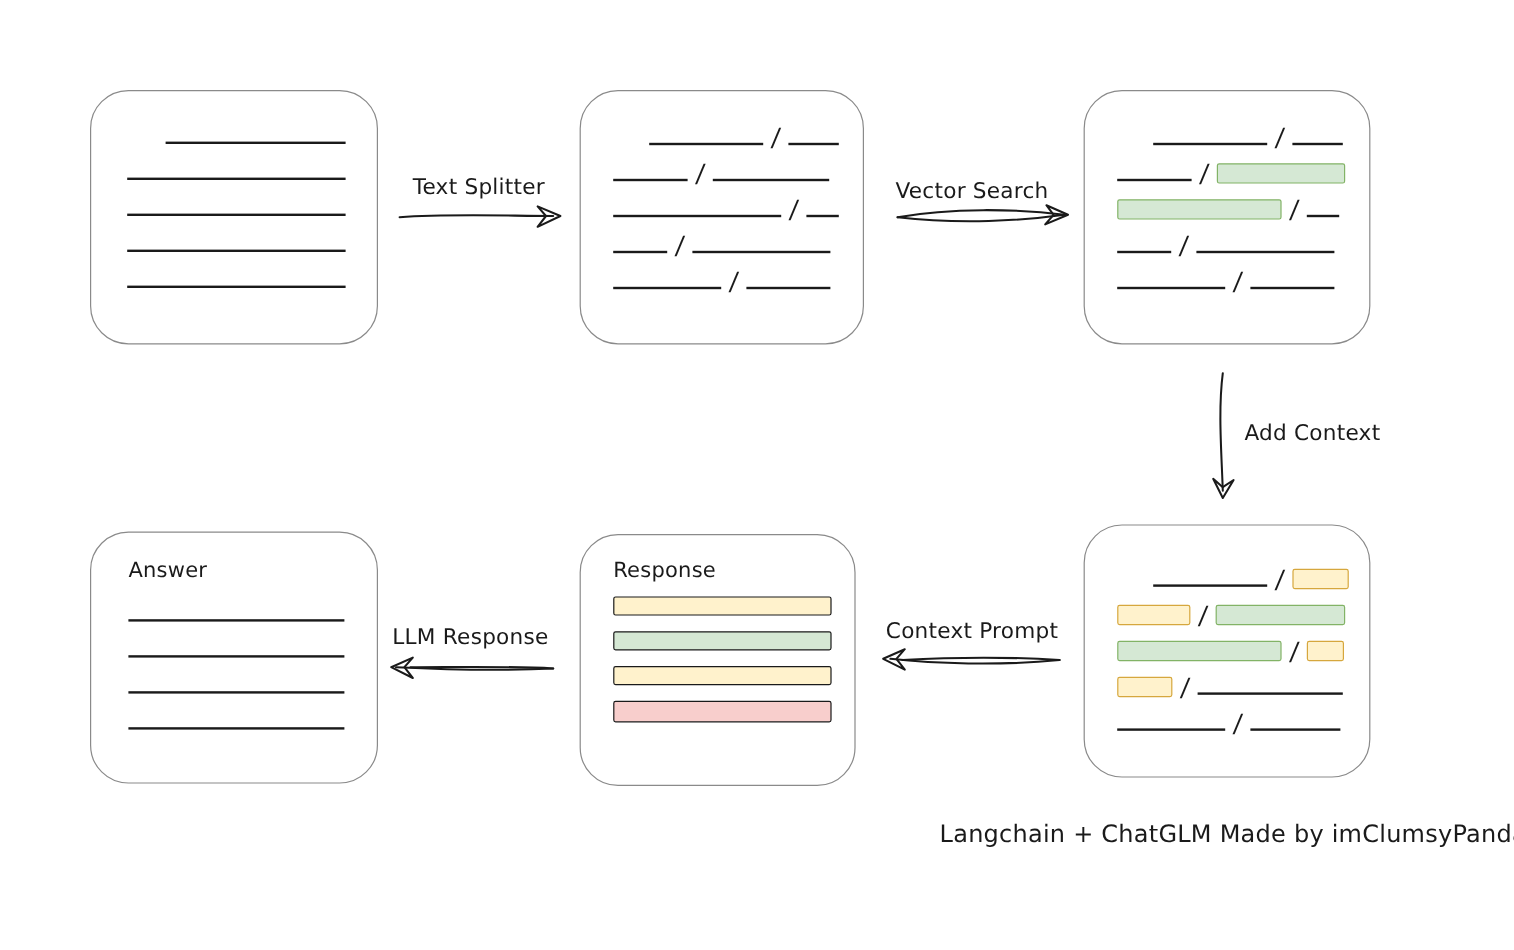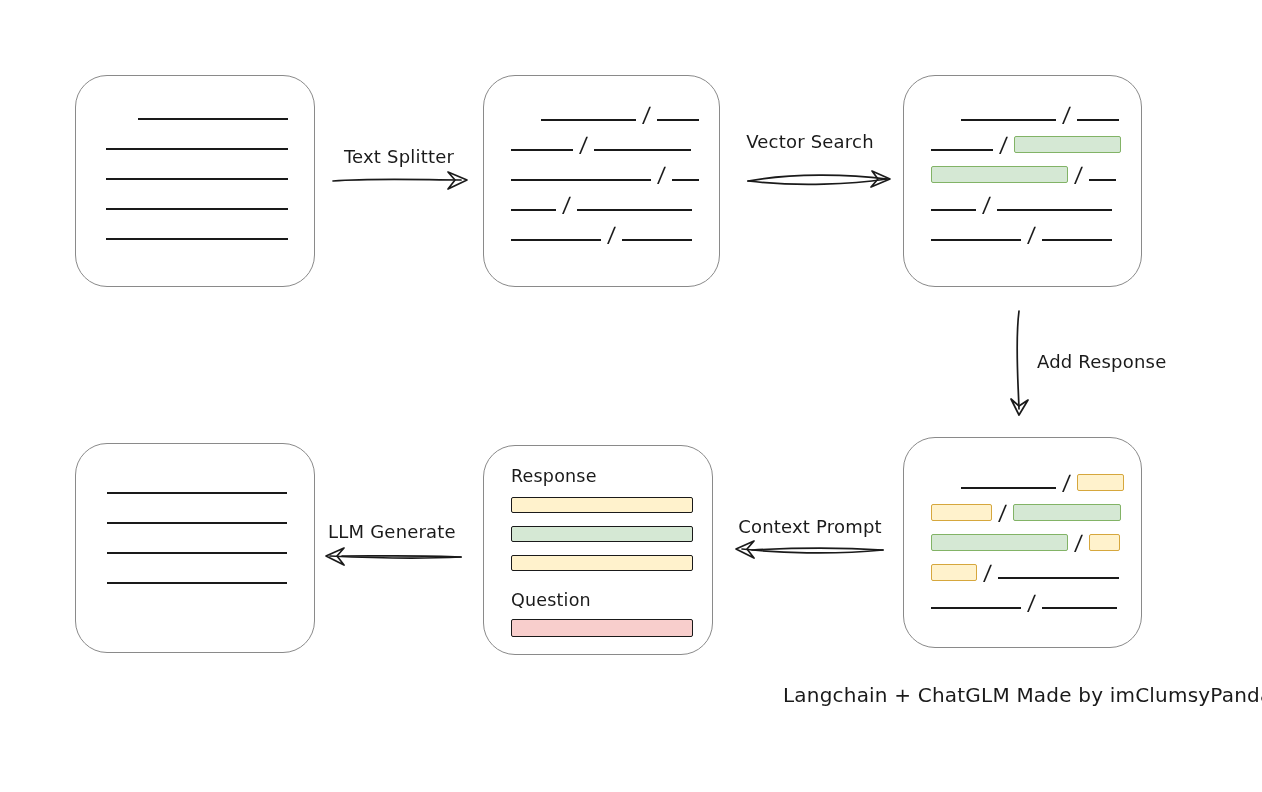--- a/index.html
+++ b/index.html
@@ -148,51 +148,51 @@
   </div>
 
   <div class="card" style="left:483px;top:445px;width:230px;height:210px">
     <div class="card-inner" style="padding:18px 20px 0 27px">
       <div class="box-label">Response</div>
       <div style="margin-top:9px">
           <div class="bar chunk-yellow"></div>
           <div class="bar chunk-green"></div>
           <div class="bar chunk-yellow"></div>
         </div>
-      <div class="box-label" style="margin-top:17px">Question</div>
       <div style="margin-top:7px">
           <div class="bar chunk-red"></div>
         </div>
     </div>
   </div>
 
   <div class="card" style="left:75px;top:443px;width:240px;height:210px">
     <div class="card-inner" style="padding:20px 0 0 31px">
+      <div class="box-label">Answer</div>
       <div style="margin-top:2px">
           <div class="seg-row">
             <span class="seg-line" style="width: 180px;"></span>
           </div>
           <div class="seg-row">
             <span class="seg-line" style="width: 180px;"></span>
           </div>
           <div class="seg-row">
             <span class="seg-line" style="width: 180px;"></span>
           </div>
           <div class="seg-row">
             <span class="seg-line" style="width: 180px;"></span>
           </div>
         </div>
     </div>
   </div>
 
   <span class="arrow-label centered" style="left:399px;top:146px">Text Splitter</span>
-  <span class="arrow-label centered" style="left:810px;top:131px">Vector Search</span>
-  <span class="arrow-label" style="left:1037px;top:351px">Add Response</span>
+  <span class="arrow-label centered" style="left:810px;top:149px">Vector Search</span>
+  <span class="arrow-label" style="left:1037px;top:351px">Add Context</span>
   <span class="arrow-label centered" style="left:810px;top:516px">Context Prompt</span>
-  <span class="arrow-label centered" style="left:392px;top:521px">LLM Generate</span>
+  <span class="arrow-label centered" style="left:392px;top:521px">LLM Response</span>
 
   <svg id="arrow-layer" width="1262" height="792" viewBox="0 0 1262 792">
     <g stroke="#1a1a1a" stroke-width="1.7" fill="none" stroke-linecap="round" stroke-linejoin="round">
       <g>
         <path d="M333 181 C 375 178 425 180 461 180"></path>
         <path d="M448 172 L467 180 L448 189 L455 180 Z"></path>
       </g>
       <g>
         <path d="M748 181 C 792 173 848 174 887 179"></path>
         <path d="M748 181 C 800 187 852 184 887 179"></path>

